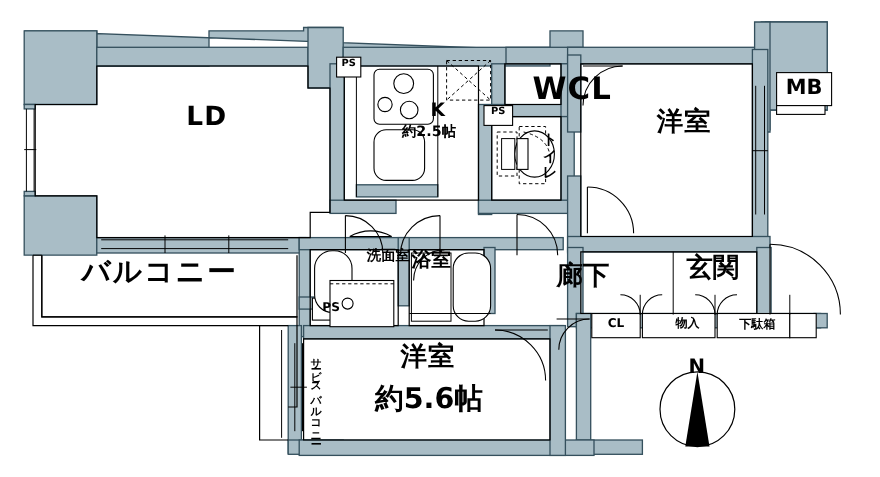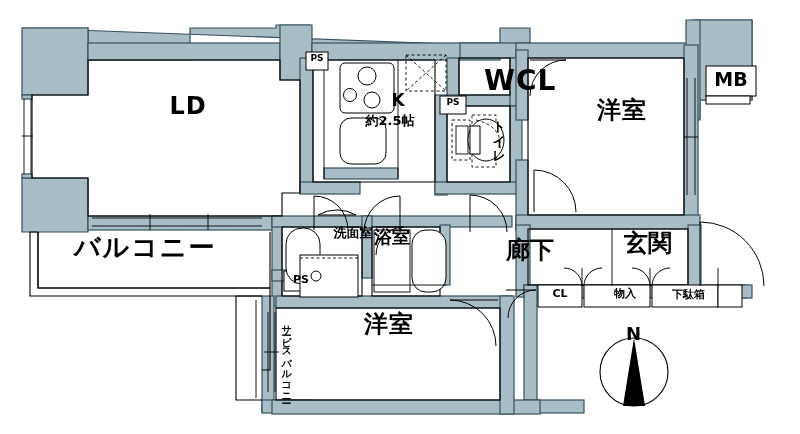--- a/index.html
+++ b/index.html
@@ -295,20 +295,21 @@
 
 
   <div class="lbl room-big" style="left:118px;top:94px;width:140px;">LD</div>
 
   <div class="lbl room-mid" style="left:376px;top:92px;width:44px;">K</div>
   <div class="lbl room-small" style="left:356px;top:114px;width:68px;">約2.5帖</div>
 
   <div class="lbl room-big" style="left:566px;top:98px;width:112px;">洋室</div>
 
   <div class="lbl room-big" style="left:333px;top:312px;width:112px;">洋室</div>
+  <div class="lbl room-sub" style="left:312px;top:350px;width:156px;">約5.6帖</div>
 
   <div class="lbl" style="left:484px;top:66px;font-size:28px;font-weight:700;letter-spacing:1px;">WCL</div>
 
   <div class="lbl boxlab" style="left:708px;top:70px;width:46px;font-size:19px;">MB</div>
 
   <div class="lbl vert" style="left:492px;top:112px;font-size:13px;">トイレ</div>
 
   <div class="lbl room-small" style="left:316px;top:226px;width:74px;">洗面室</div>
 
   <div class="lbl" style="left:374px;top:228px;font-size:18px;font-weight:700;">浴室</div>

